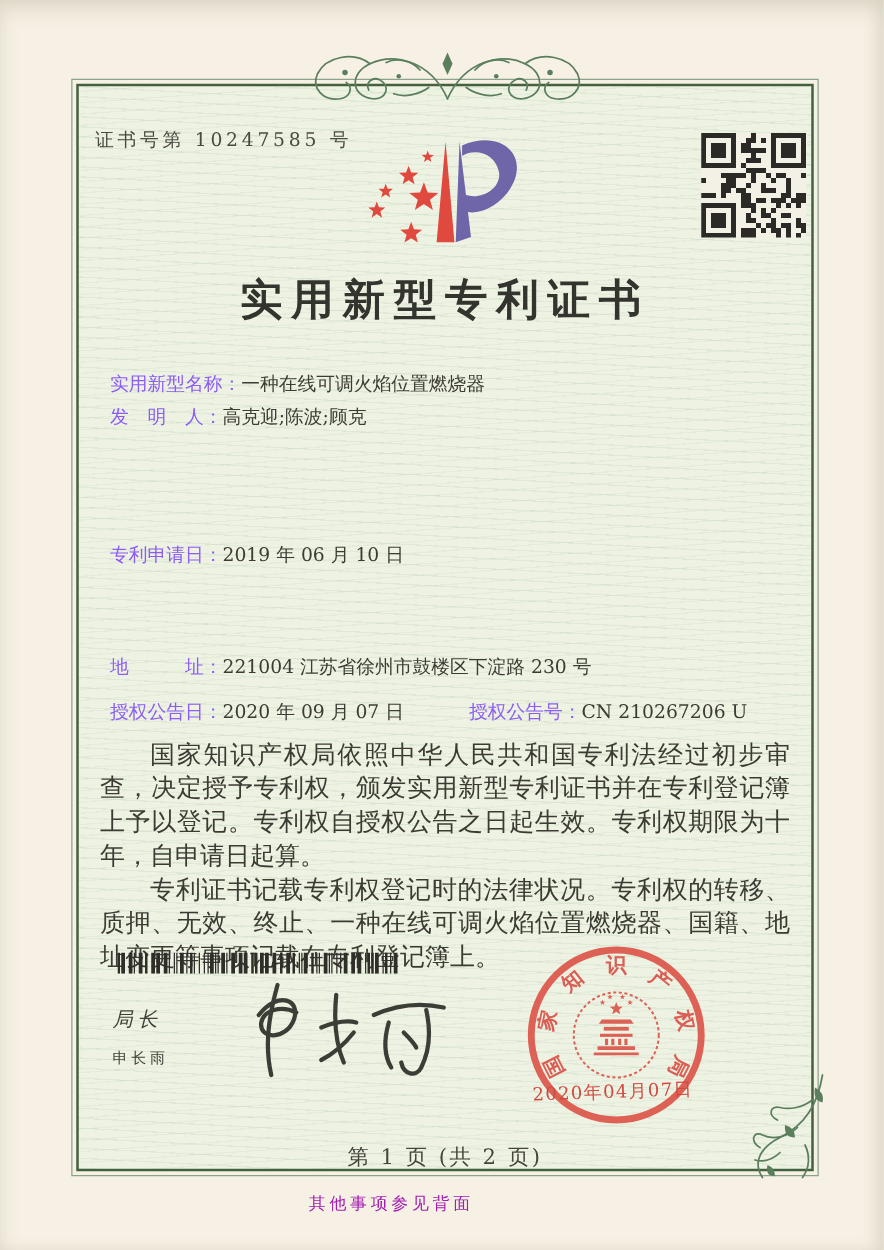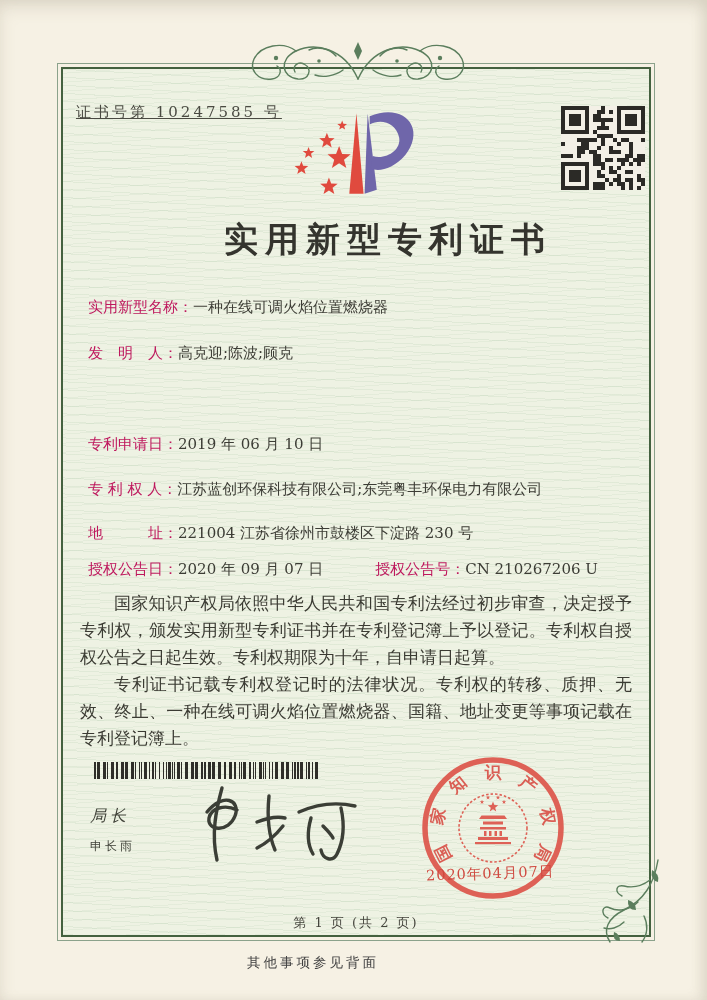--- a/index.html
+++ b/index.html
@@ -6,38 +6,38 @@
   .page{position:relative;width:707px;height:1000px;background:#f6f1e4;overflow:hidden;
         font-family:"DejaVu Serif","Liberation Serif",serif;color:#3c3c35;
         box-shadow:inset 0 8px 16px rgba(140,130,105,.18), inset -6px 0 12px rgba(140,130,105,.12);}
   
   .frame{position:absolute;left:57px;top:63px;width:598px;height:878px;border:1px solid #8ba28b;box-sizing:border-box;}
   .frame-inner{position:absolute;left:3px;top:3px;right:3px;bottom:3px;border:2px solid #44613f;
         background-color:#eef2e3;
         background-image:repeating-linear-gradient(3deg, rgba(140,180,140,.14) 0 1px, rgba(0,0,0,0) 1px 8px),
                          repeating-linear-gradient(-4deg, rgba(140,180,140,.10) 0 1px, rgba(0,0,0,0) 1px 9px);}
   .abs{position:absolute;}
-  .cert-no{left:76px;top:103px;font-size:15px;letter-spacing:3px;color:#4a4a42;text-decoration:underline;}
+  .cert-no{left:76px;top:103px;font-size:15px;letter-spacing:3px;color:#4a4a42;}
   .title{left:57px;top:217px;width:598px;text-align:center;font-size:34px;font-weight:600;
-         letter-spacing:7px;color:#34342e;margin-left:32px;}
+         letter-spacing:7px;color:#34342e;}
   .row{left:88px;font-size:15px;white-space:nowrap;}
-  .row .lbl{color:#be185d;}
+  .row .lbl{color:#8b5cf6;}
   .row .val{color:#3c3c35;text-align:center;}
   .grant-pair2{margin-left:52px;}
-  .paras{left:80px;top:590px;width:552px;font-size:17px;line-height:27px;text-align:justify;color:#3b3b33;}
+  .paras{left:80px;top:590px;width:552px;font-size:20px;line-height:27px;text-align:justify;color:#3b3b33;}
   .paras p{margin:0;text-indent:2em;}
   .barcode-wrap{left:94px;top:762px;}
   .signer-title{left:90px;top:806px;font-size:16px;letter-spacing:4px;font-family:"DejaVu Sans","Liberation Sans",sans-serif;color:#3f4138;font-style:italic;}
   .signer-name{left:90px;top:838px;font-size:12px;letter-spacing:3px;font-family:"DejaVu Sans","Liberation Sans",sans-serif;color:#3f4138;}
   .signature{left:195px;top:778px;}
   .seal-svg{left:418px;top:753px;opacity:.93;}
   .seal-date{left:426px;top:864px;width:140px;font-size:14.5px;color:#cf4a40;letter-spacing:1px;
              transform:rotate(-2deg);white-space:nowrap;}
-  .footer-page{left:57px;top:914px;width:598px;text-align:center;font-size:13px;letter-spacing:2px;color:#45453d;}
-  .back-note{left:0;top:954px;width:626px;text-align:center;font-size:13.5px;letter-spacing:3px;color:#404040;}
+  .footer-page{left:57px;top:914px;width:598px;text-align:center;font-size:17px;letter-spacing:2px;color:#45453d;}
+  .back-note{left:0;top:954px;width:626px;text-align:center;font-size:13.5px;letter-spacing:3px;color:#a21caf;}
   .orn-top{left:243px;top:36px;}
   .orn-br{left:594px;top:856px;}
   .qr{left:561px;top:106px;}
   .logo{left:288px;top:97px;}
 </style>
 </head>
 <body>
 
 <div class="page">
 
@@ -194,28 +194,25 @@
       <rect x="15" y="20" width="1" height="1" fill="#2b2a26"></rect>
       <rect x="17" y="20" width="1" height="1" fill="#2b2a26"></rect>
       <rect x="19" y="20" width="1" height="1" fill="#2b2a26"></rect>
     </svg>
 
   <div class="abs title">实用新型专利证书</div>
 
   <div class="abs row" style="top:298px">
     <span class="lbl">实用新型名称：</span><span class="val">一种在线可调火焰位置燃烧器</span>
   </div>
-  <div class="abs row" style="top:344px">
+  <div class="abs row" style="top:324px">
     <span class="lbl">发　明　人：</span><span class="val">高克迎;陈波;顾克</span>
   </div>
   <div class="abs row" style="top:435px">
     <span class="lbl">专利申请日：</span><span class="val">2019 年 06 月 10 日</span>
-  </div>
-  <div class="abs row" style="top:480px">
-    <span class="lbl">专 利 权 人：</span><span class="val">江苏蓝创环保科技有限公司;东莞粤丰环保电力有限公司</span>
   </div>
   <div class="abs row" style="top:524px">
     <span class="lbl">地　　　址：</span><span class="val">221004 江苏省徐州市鼓楼区下淀路 230 号</span>
   </div>
   <div class="abs row" style="top:560px">
     <span class="lbl">授权公告日：</span><span class="val">2020 年 09 月 07 日</span><span class="lbl grant-pair2">授权公告号：</span><span class="val">CN 210267206 U</span>
   </div>
 
   <div class="abs paras">
     <p>国家知识产权局依照中华人民共和国专利法经过初步审查，决定授予专利权，颁发实用新型专利证书并在专利登记簿上予以登记。专利权自授权公告之日起生效。专利权期限为十年，自申请日起算。</p>

